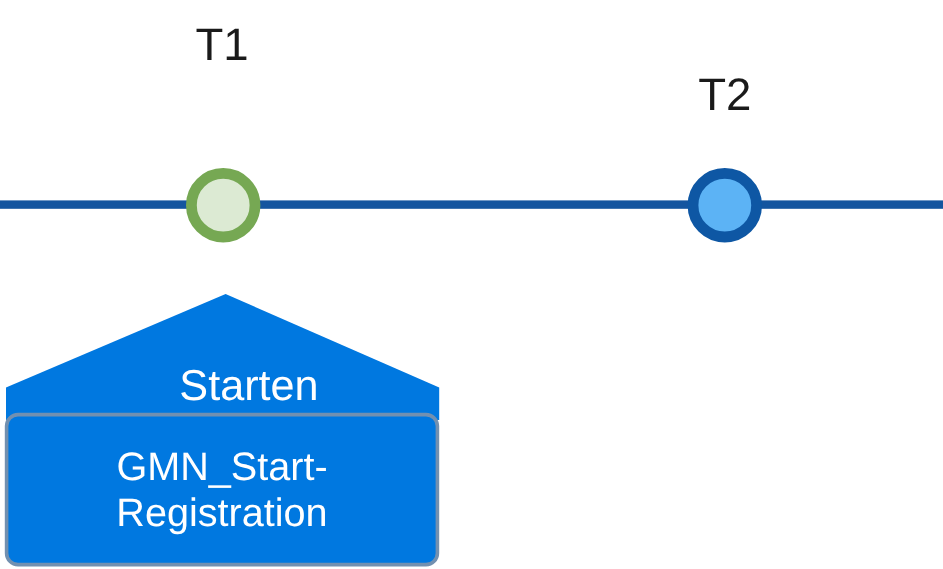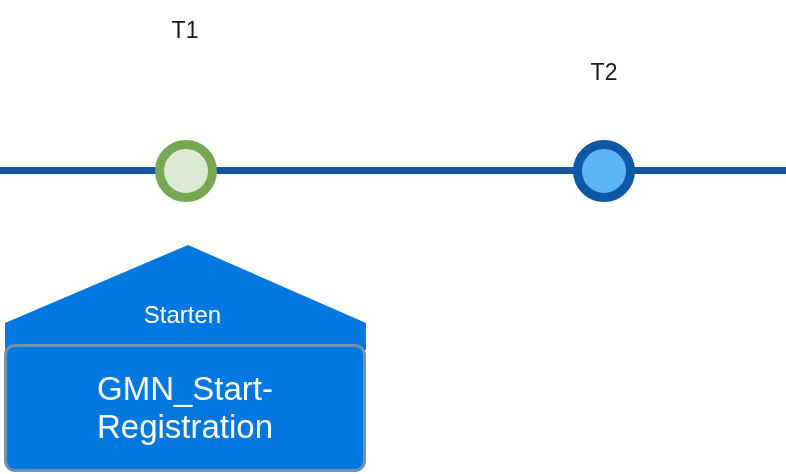--- a/index.html
+++ b/index.html
@@ -19,21 +19,21 @@
     position: absolute;
     left: 0;
     top: 0;
     width: 786px;
     height: 474px;
   }
 
   .tick-label {
     position: absolute;
     color: #1a1a1a;
-    font-size: 23px;
+    font-size: 38px;
     line-height: 1;
     font-family: "Liberation Sans", sans-serif;
     white-space: nowrap;
     text-align: center;
     letter-spacing: 0px;
   }
   #tick-label-t1 { left: 120px; top: 19px; width: 130px; }
   #tick-label-t2 { left: 539px; top: 19px; width: 130px; margin-top: 42px; }
 
   .timeline-axis {
@@ -76,24 +76,25 @@
   .phase-pentagon-svg {
     position: absolute;
     left: 0;
     top: 0;
     overflow: visible;
   }
 
   .phase-title {
     position: absolute;
     color: #ffffff;
-    font-size: 24px;
+    font-size: 36px;
     line-height: 1;
     white-space: nowrap;
     font-family: "Liberation Sans", sans-serif;
+    padding-left: 25px;
   }
   #phase-title-start { left: 0px; top: 63px; width: 365px; text-align: center; }
   #phase-title-supplement { left: 7px; top: 49px; width: 356px; text-align: center; }
 
   .phase-ellipsis {
     position: absolute;
     color: #101010;
     font-size: 22px;
     line-height: 1;
     letter-spacing: 2px;

